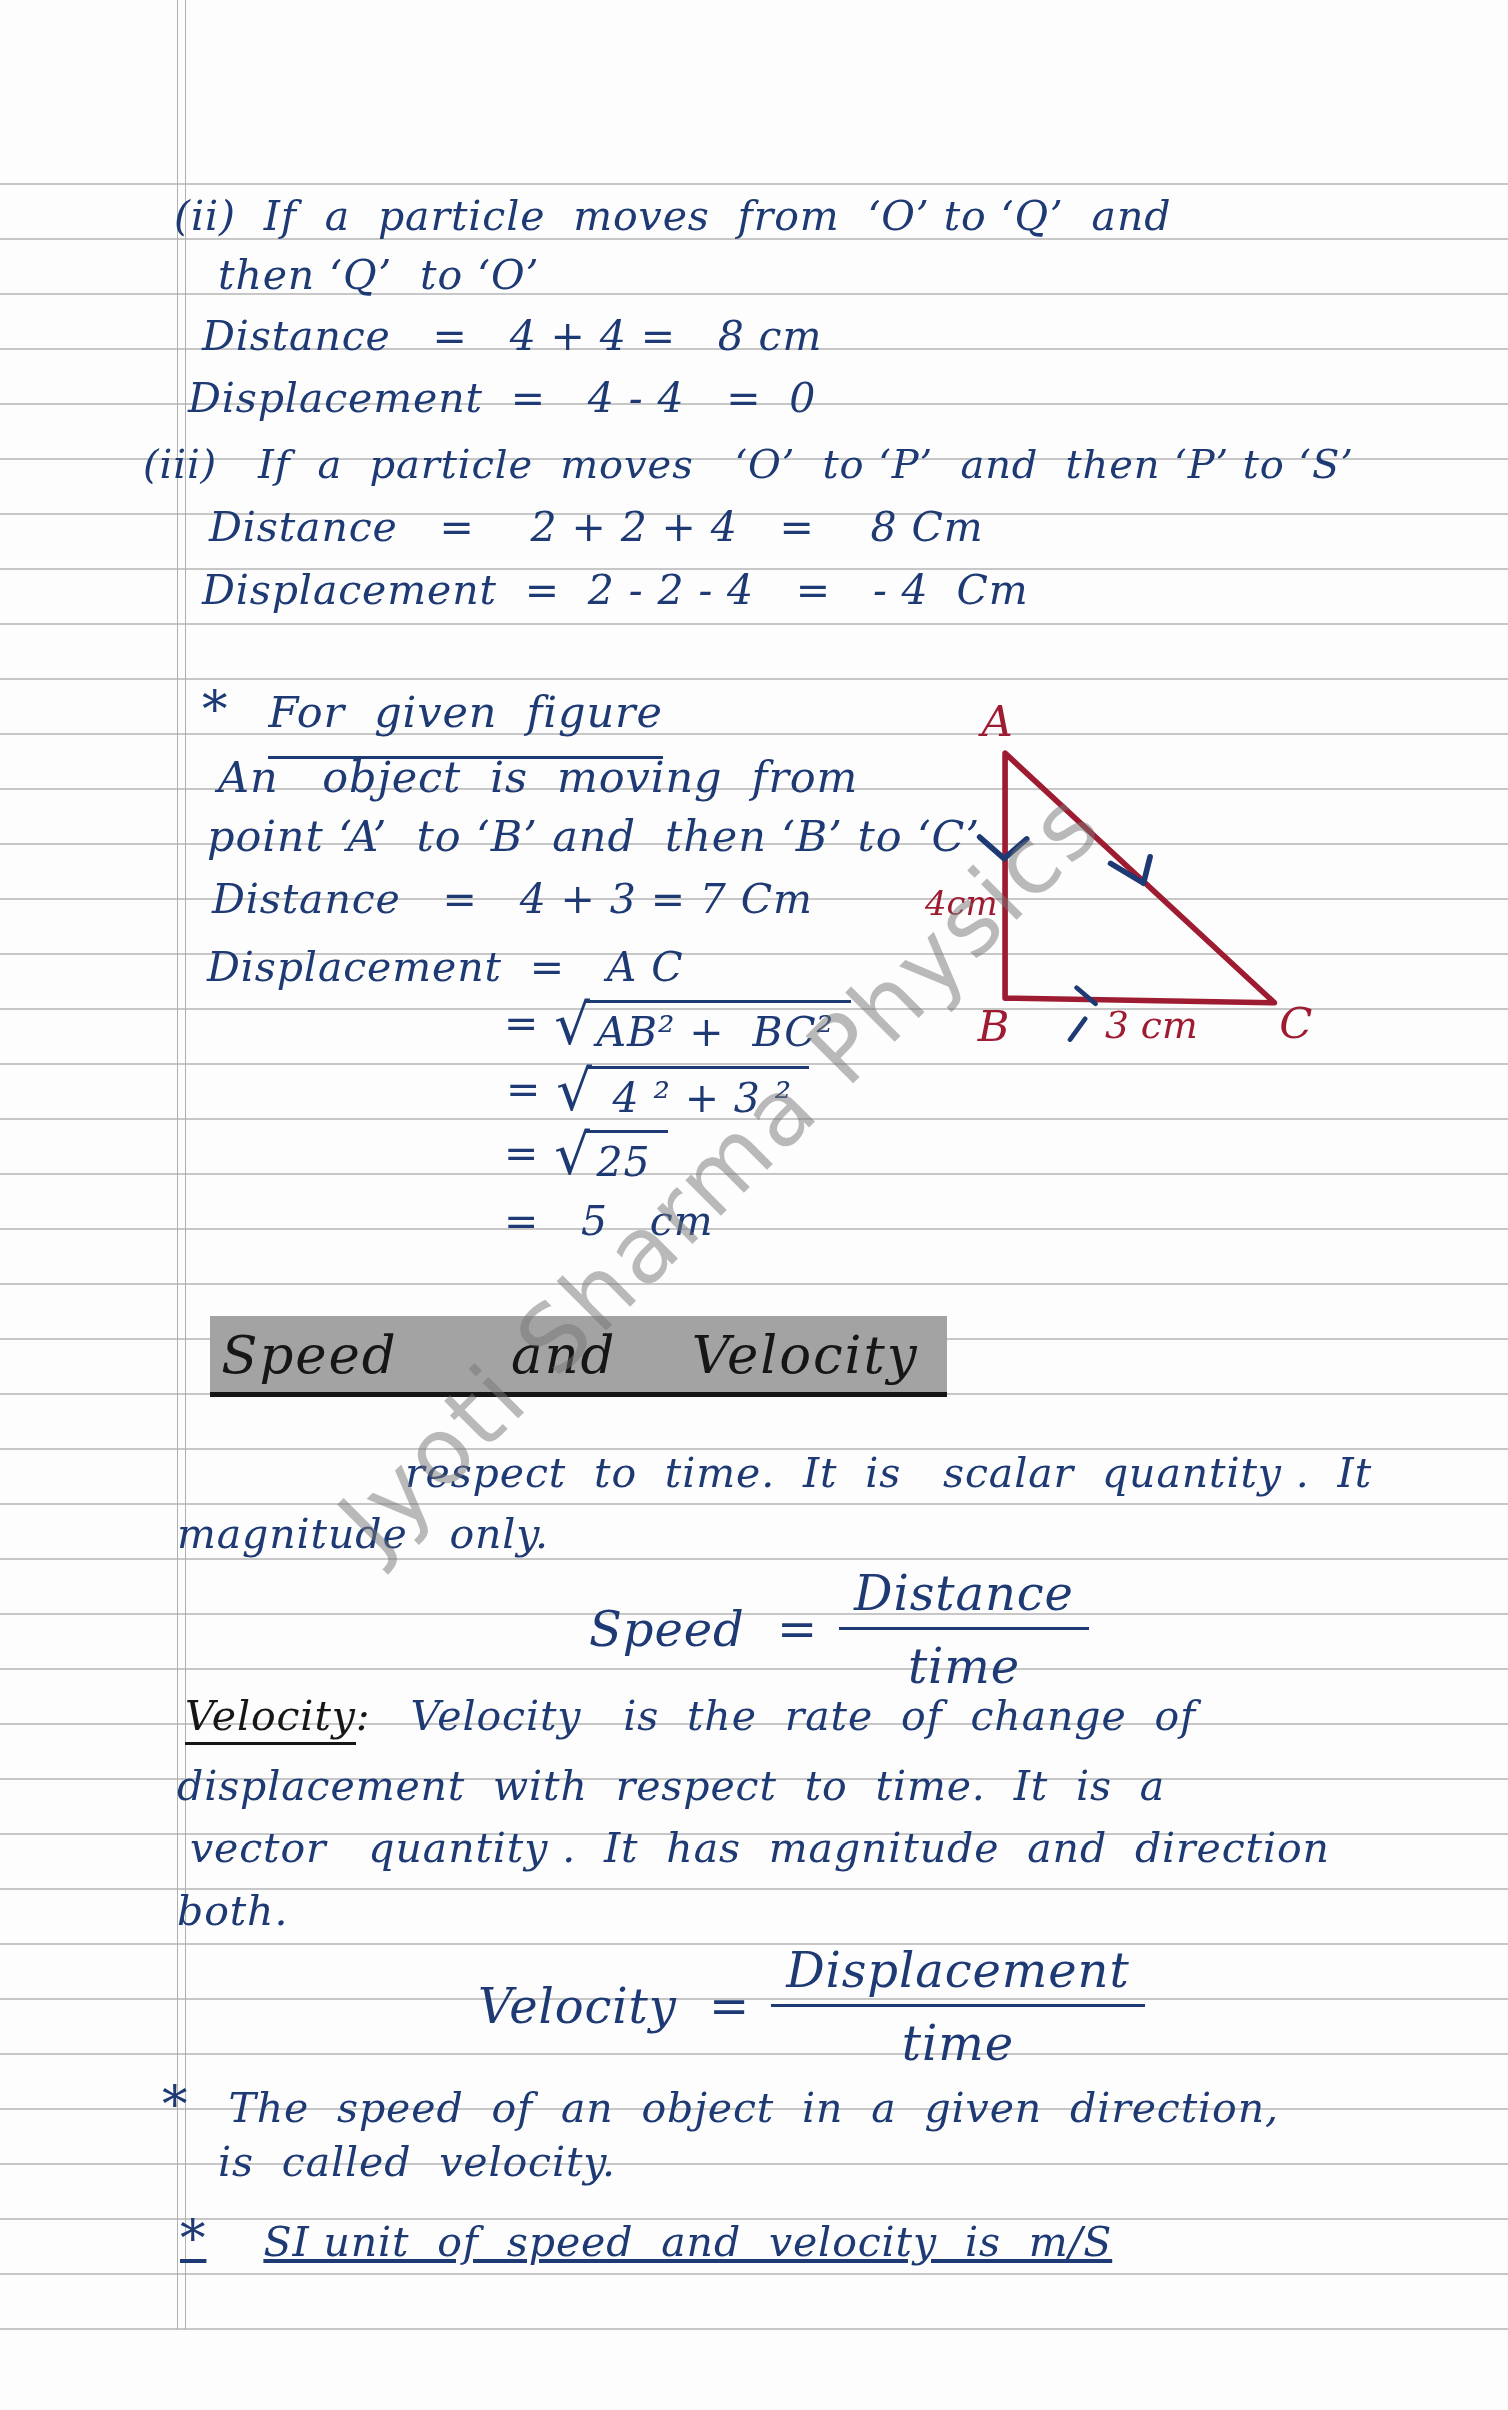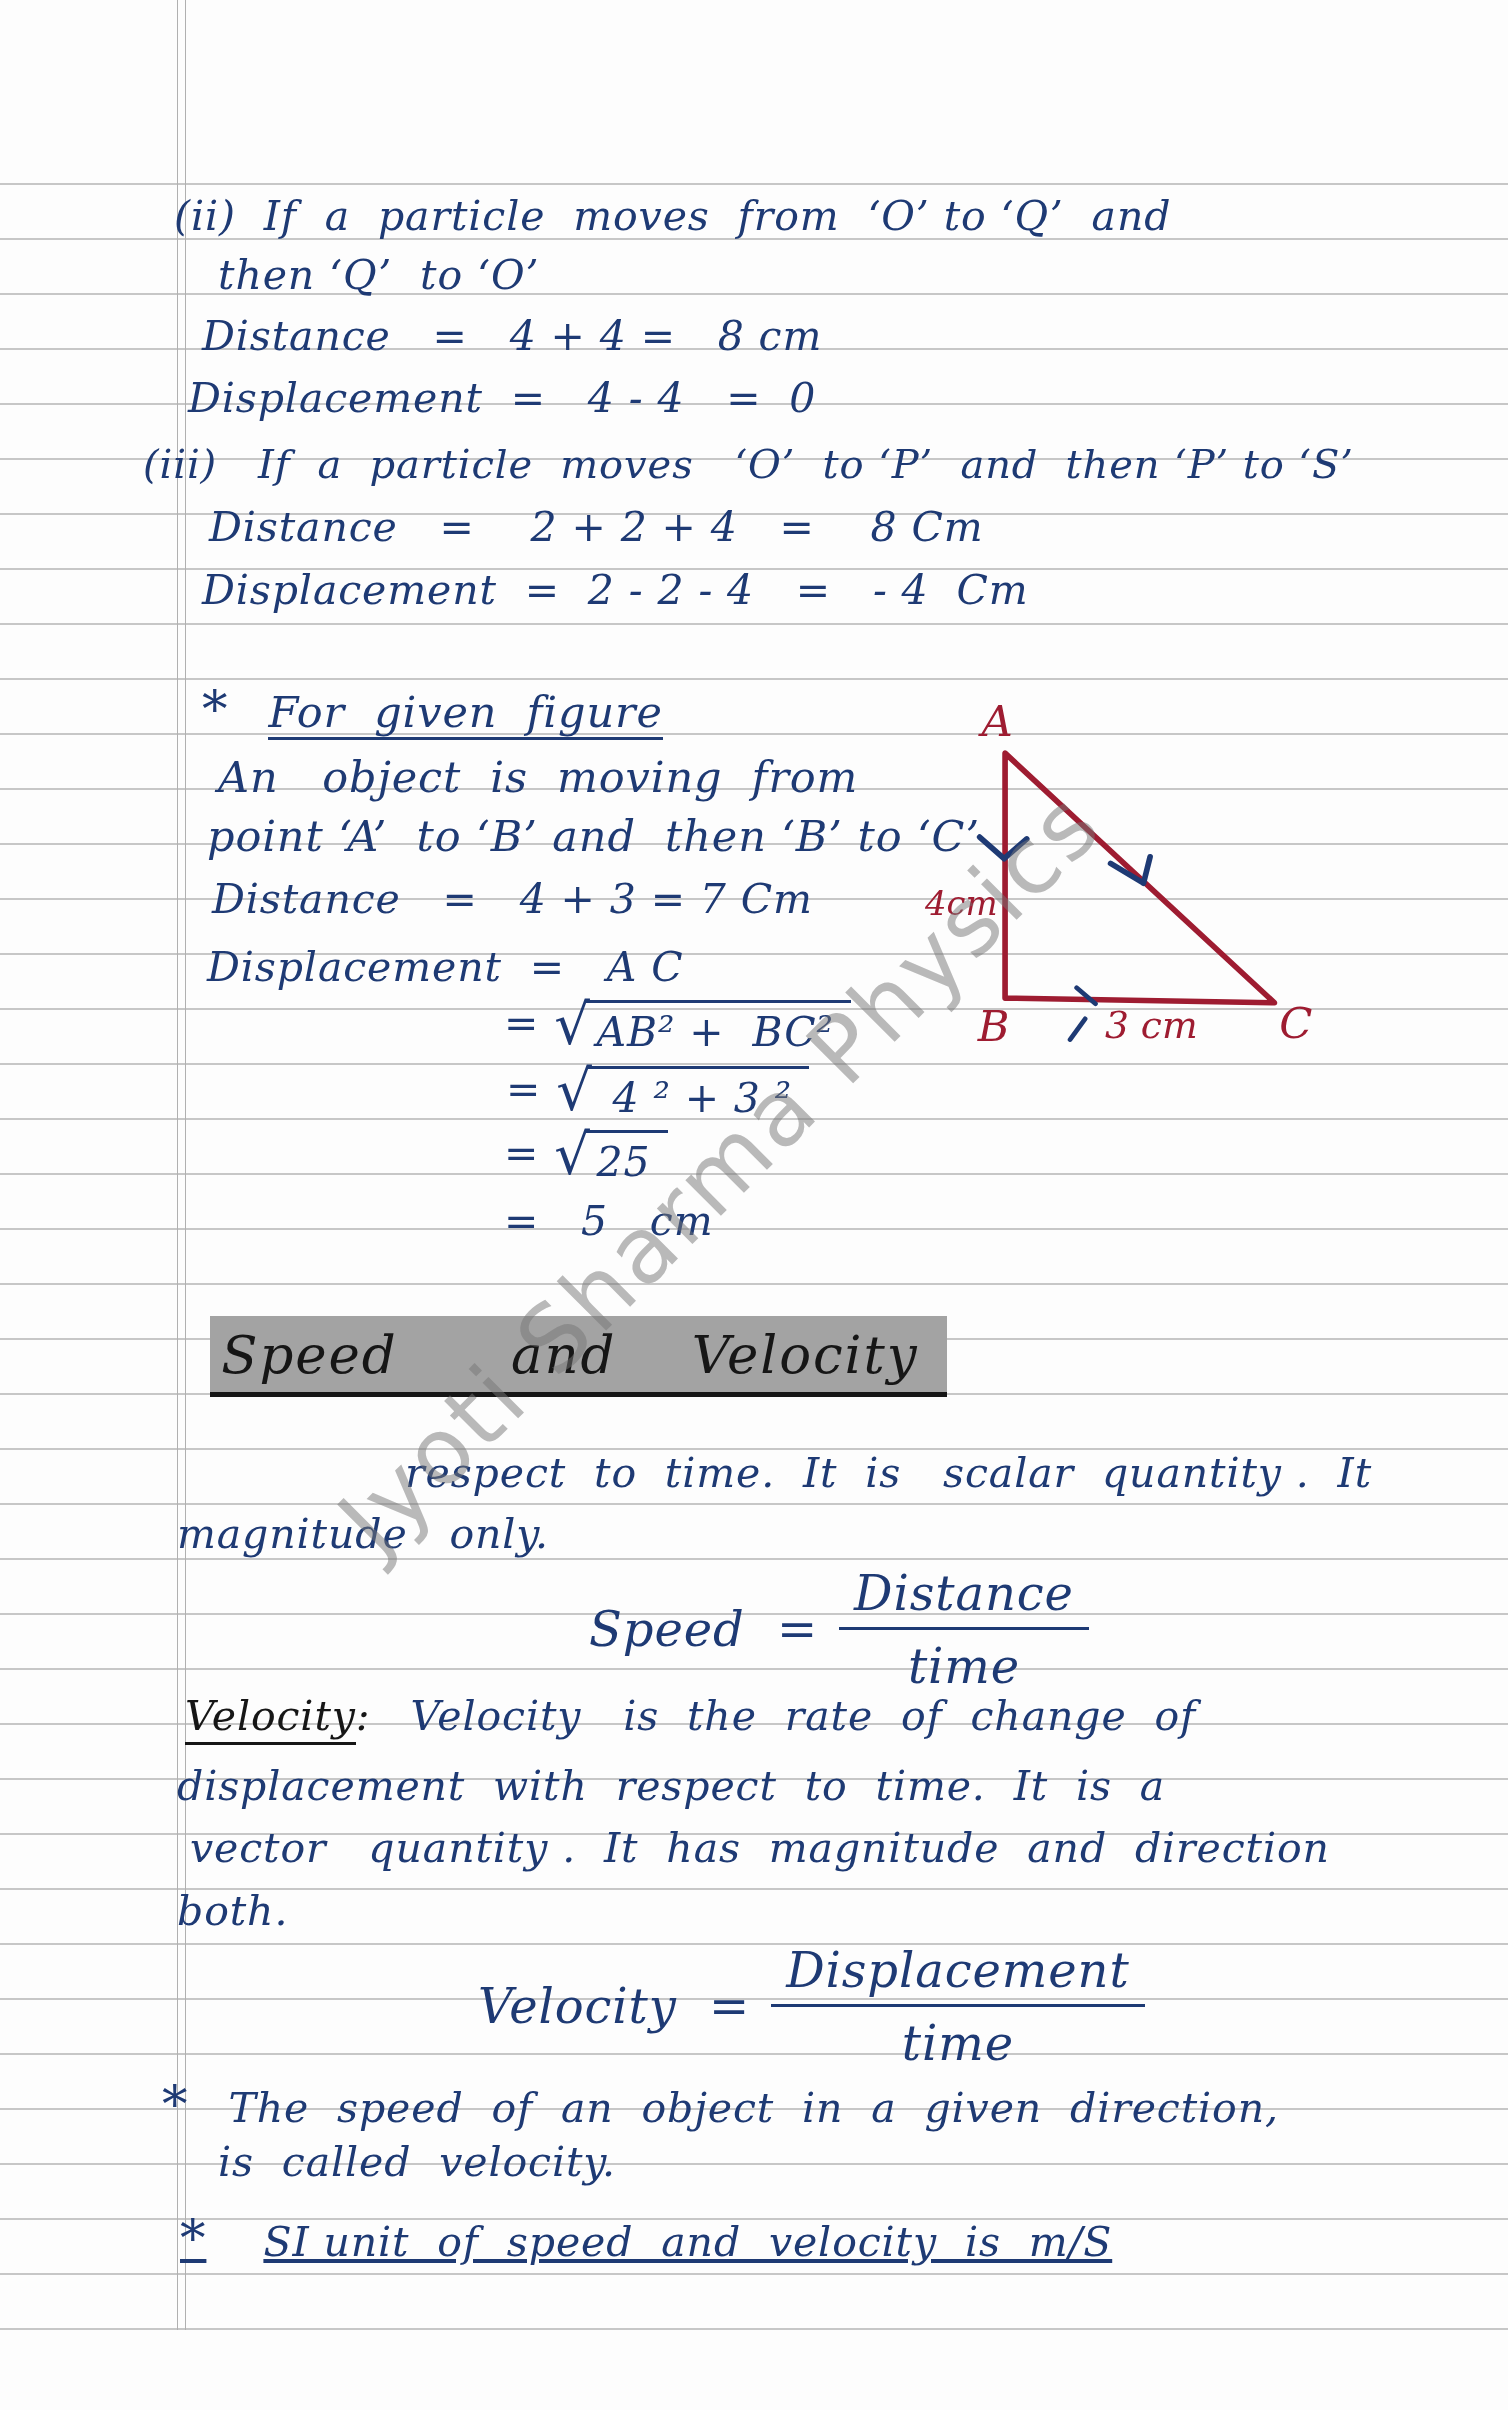--- a/index.html
+++ b/index.html
@@ -15,21 +15,21 @@
 
   
   .watermark{position:absolute;left:720px;top:1172px;transform:translate(-50%,-50%) rotate(-45deg);
     font-family:"DejaVu Sans","Liberation Sans",sans-serif;font-size:92px;font-weight:500;
     color:rgba(118,118,118,0.50);white-space:nowrap;letter-spacing:3.8px;z-index:5;pointer-events:none;}
 
   
   .t{position:absolute;white-space:pre;color:#1e3a74;font-size:41px;font-style:italic;
     letter-spacing:0.9px;line-height:1.15;z-index:2;}
   .blk{color:#161616;}
-  .u-ink{border-bottom:3.8px solid #1e3a74;padding-bottom:0;}
+  .u-ink{border-bottom:3.8px solid #1e3a74;padding-bottom:19px;}
   .u-blk{border-bottom:3.8px solid #161616;padding-bottom:1.9px;}
   .star{font-size:51px;line-height:1;}
   .gap{display:inline-block;width:40px;}
 
   
   .heading-band{position:absolute;left:210px;top:1316px;z-index:2;background:#a3a3a3;
     padding:7.5px 28px 7.5px 11.3px;border-bottom:5.6px solid #161616;}
   .heading-band .ht{color:#161616;font-size:53px;font-style:italic;letter-spacing:1.9px;word-spacing:19px;white-space:pre;}
 
   

